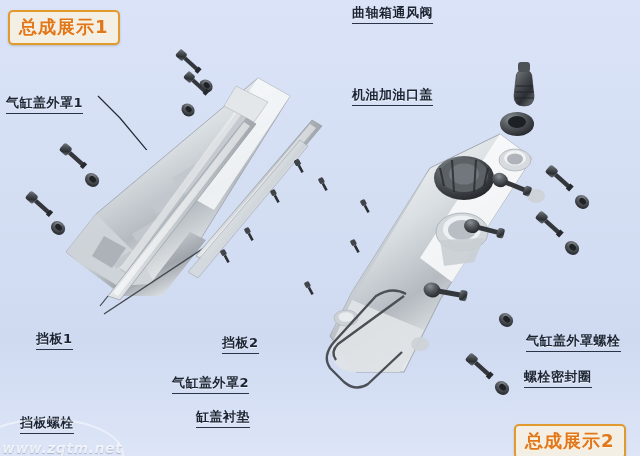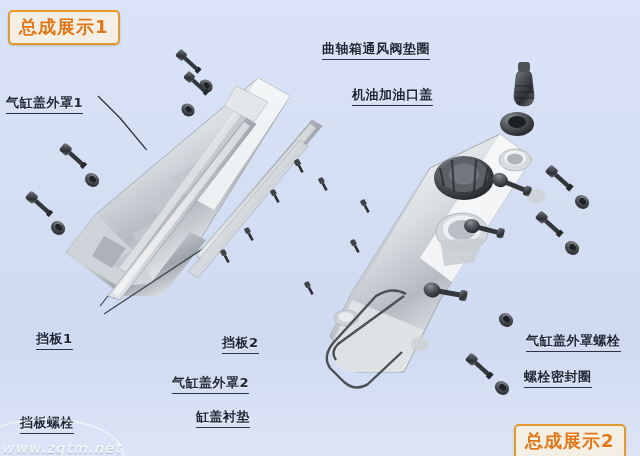--- a/index.html
+++ b/index.html
@@ -382,21 +382,21 @@
 
       <path d="M522,334 L470,312 L440,292"></path>
 
       <path d="M520,370 L494,336 L474,320"></path>
     </g>
   </svg>
 
   <div class="badge badge-1">总成展示1</div>
   <div class="badge badge-2">总成展示2</div>
 
-  <div class="lab" style="left:322px; top:40px;">曲轴箱通风阀垫圈</div>
+  <div class="lab" style="left:352px; top:4px;">曲轴箱通风阀</div>
   <div class="lab" style="left:352px; top:86px;">机油加油口盖</div>
   <div class="lab" style="left:6px;   top:78px;margin-top:16px;">气缸盖外罩1</div>
   <div class="lab" style="left:36px;  top:330px;">挡板1</div>
   <div class="lab" style="left:20px;  top:414px;font-family:Liberation Serif, serif;">挡板螺栓</div>
   <div class="lab" style="left:222px; top:334px;">挡板2</div>
   <div class="lab" style="left:172px; top:374px;">气缸盖外罩2</div>
   <div class="lab" style="left:196px; top:408px;">缸盖衬垫</div>
   <div class="lab" style="left:526px; top:332px;">气缸盖外罩螺栓</div>
   <div class="lab" style="left:524px; top:368px;">螺栓密封圈</div>
 

